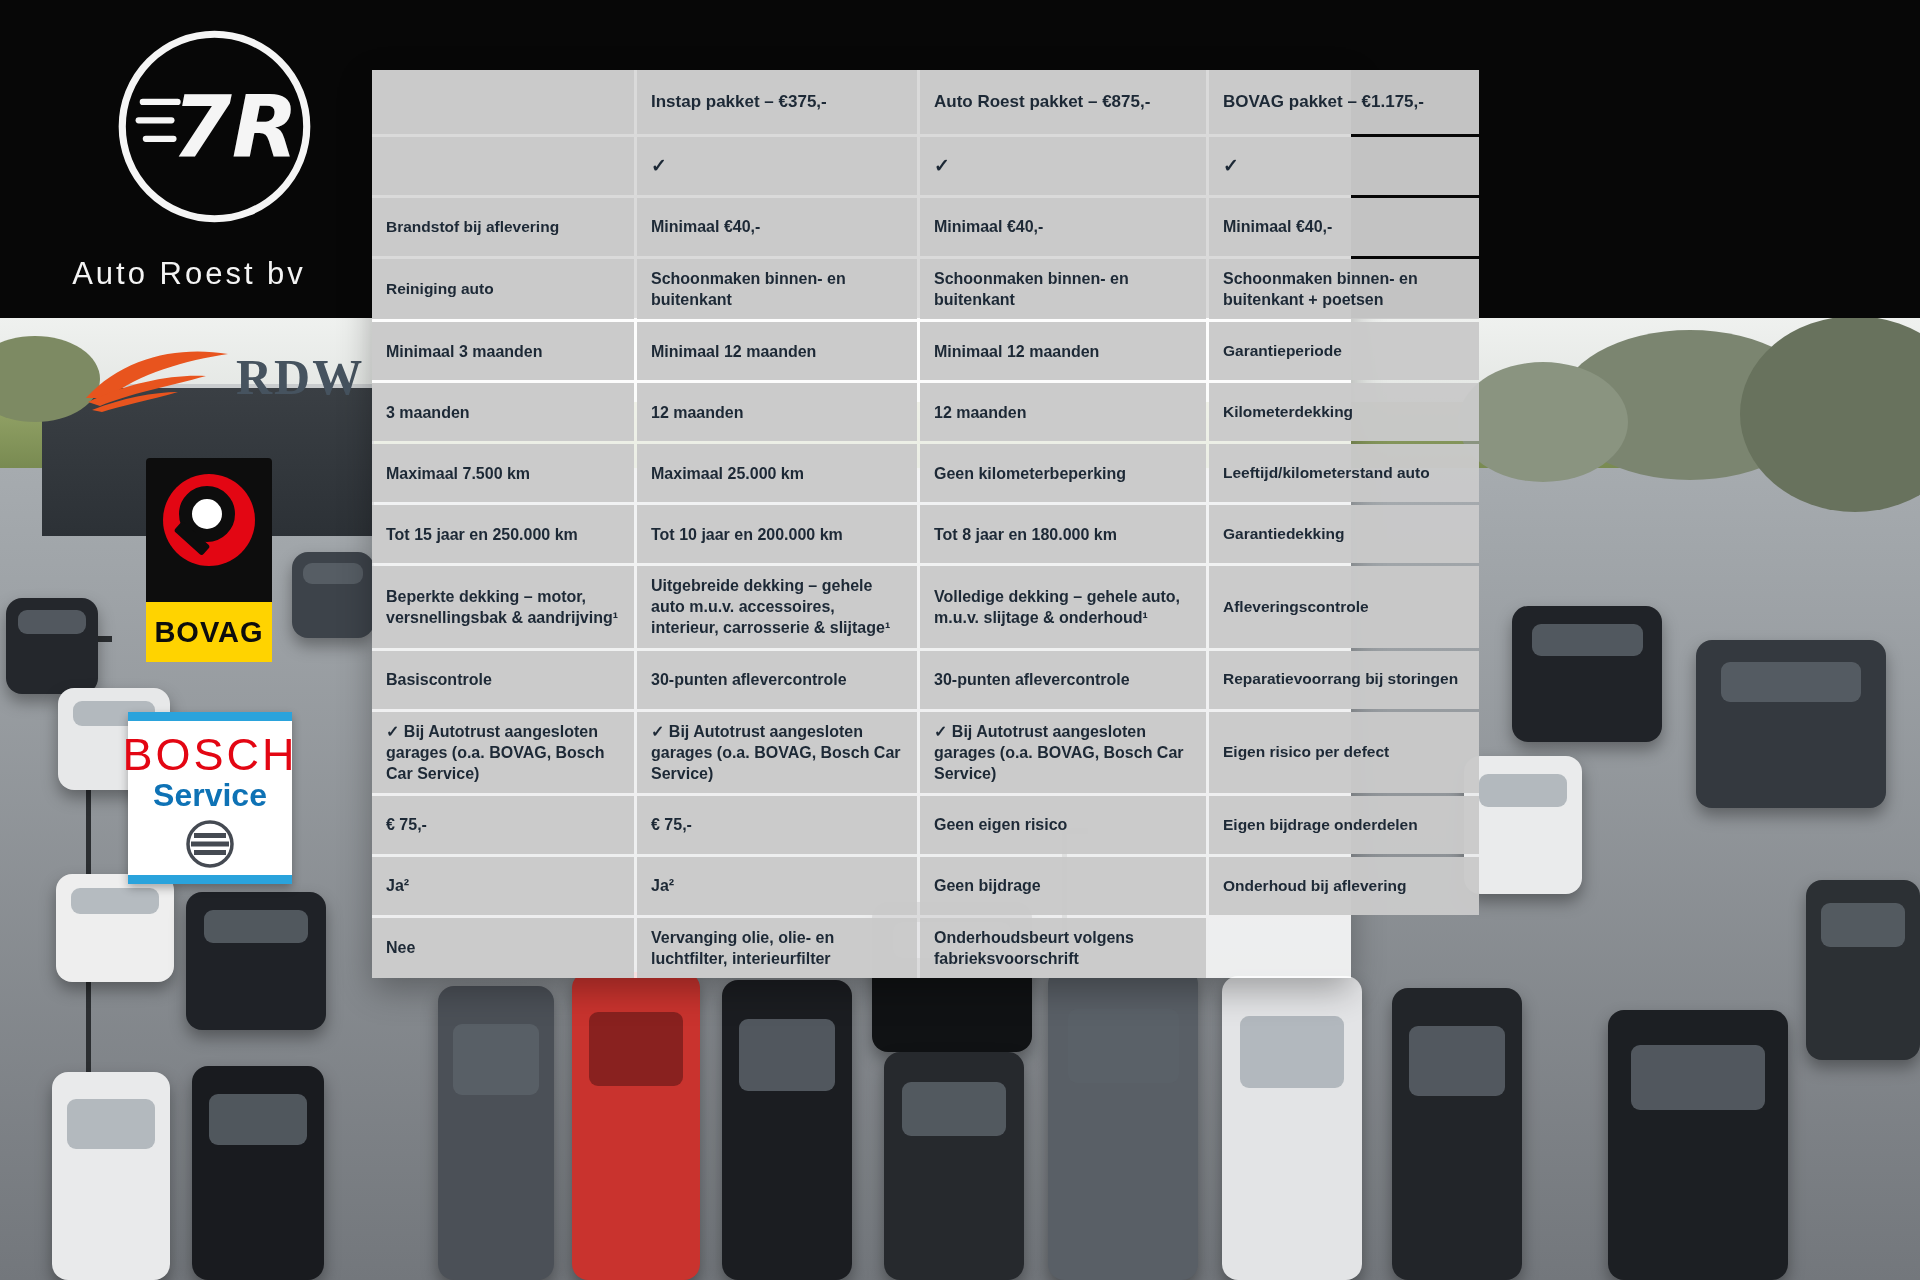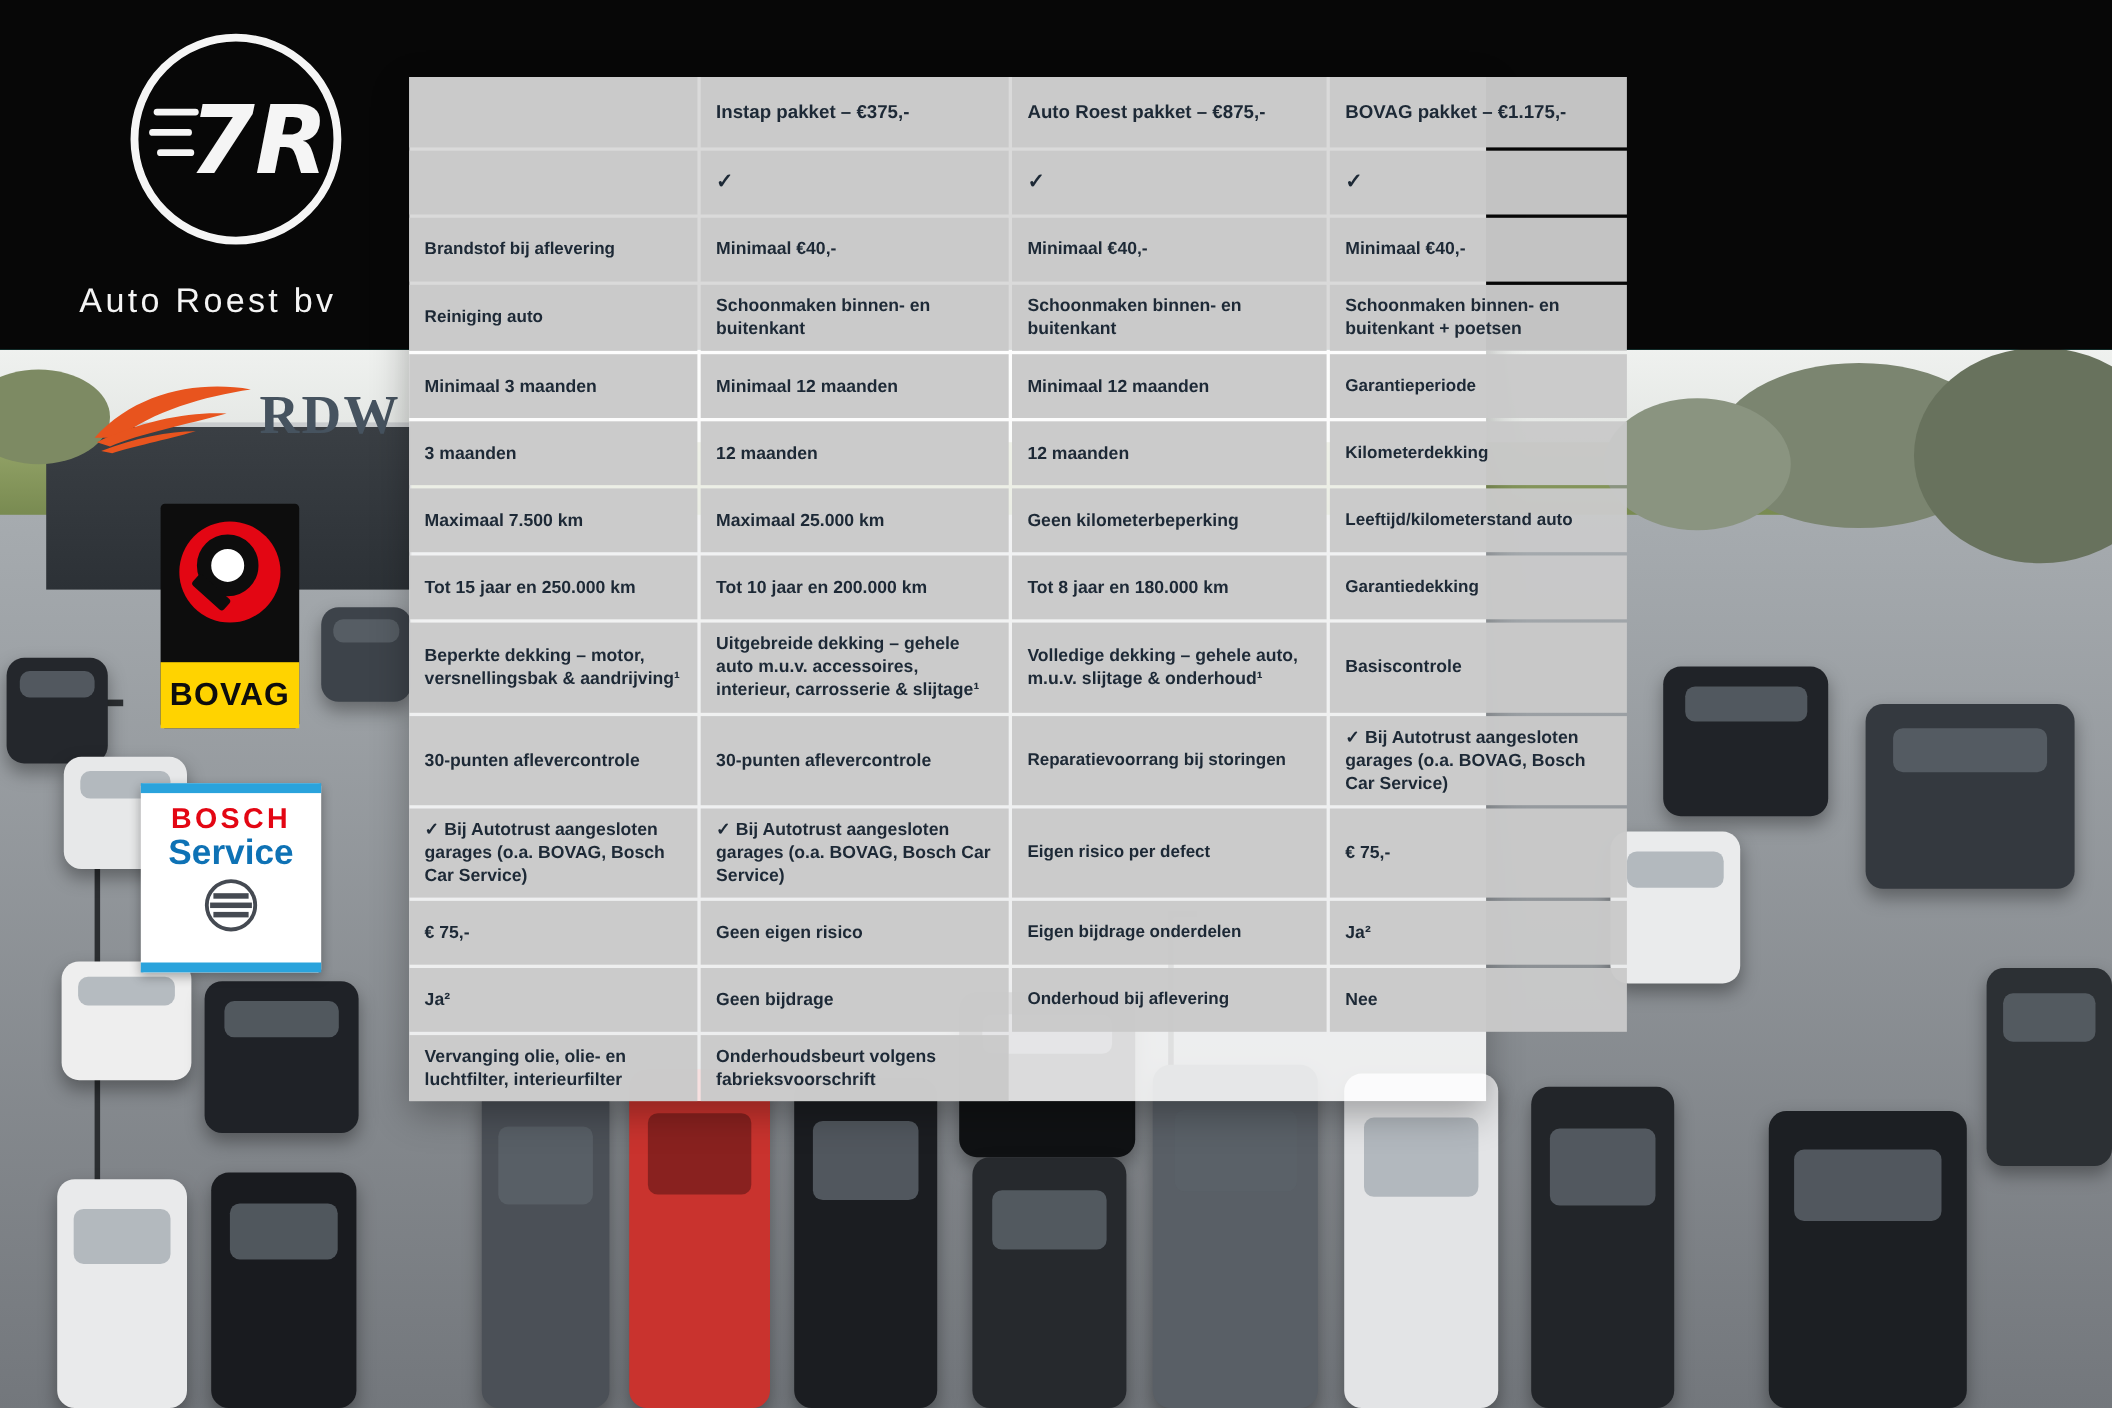--- a/index.html
+++ b/index.html
@@ -40,21 +40,21 @@
   .bovag-ring{position:absolute;left:16px;top:12px;width:30px;height:30px;border:13px solid #0d0d0d;
               border-radius:50%;background:#fff;}
   .bovag-tail{position:absolute;left:10px;top:58px;width:38px;height:13px;background:#0d0d0d;
               transform:rotate(42deg);border-radius:3px;}
   .bovag-band{margin-top:auto;width:100%;height:60px;background:#ffd300;display:flex;
               align-items:center;justify-content:center;font-weight:700;font-size:29px;
               color:#0d0d0d;letter-spacing:1px;}
   .bosch{left:128px;top:712px;width:164px;height:172px;background:#ffffff;border-radius:3px;
          display:flex;flex-direction:column;align-items:center;box-shadow:0 4px 10px rgba(0,0,0,.3);}
   .bosch-bar{width:100%;height:9px;background:#2aa3dc;}
-  .bosch-word{font-weight:700;font-size:26px;letter-spacing:3px;color:#e30613;margin-top:8px;}
+  .bosch-word{font-weight:400;font-size:45px;letter-spacing:3px;color:#e30613;margin-top:8px;}
   .bosch-service{font-weight:700;font-size:32px;color:#0e72b5;margin-top:-4px;}
   .bosch-arm{margin:4px 0 4px 0;}
   .bosch .bosch-bar.bottom{margin-top:auto;}
 
   
   .pkg-table{position:absolute;left:372px;top:70px;width:979px;z-index:3;
              display:grid;grid-template-columns:262px 280px 286px 270px;gap:3px;
              background:rgba(255,255,255,.85);box-shadow:0 12px 32px rgba(0,0,0,.3);}
   .cell{background:rgba(201,201,201,.97);color:#1d2936;font-weight:700;font-size:16px;
         line-height:1.32;padding:9px 14px;display:flex;align-items:center;min-height:40px;}
@@ -173,20 +173,21 @@
       <div class="cell">Maximaal 25.000 km</div>
       <div class="cell">Geen kilometerbeperking</div>
       <div class="cell label">Leeftijd/kilometerstand auto</div>
       <div class="cell">Tot 15 jaar en 250.000 km</div>
       <div class="cell">Tot 10 jaar en 200.000 km</div>
       <div class="cell">Tot 8 jaar en 180.000 km</div>
       <div class="cell label">Garantiedekking</div>
       <div class="cell">Beperkte dekking – motor, versnellingsbak &amp; aandrijving¹</div>
       <div class="cell">Uitgebreide dekking – gehele auto m.u.v. accessoires, interieur, carrosserie &amp; slijtage¹</div>
       <div class="cell">Volledige dekking – gehele auto, m.u.v. slijtage &amp; onderhoud¹</div>
+      <div class="cell label">Afleveringscontrole</div>
       <div class="cell">Basiscontrole</div>
       <div class="cell">30-punten aflevercontrole</div>
       <div class="cell">30-punten aflevercontrole</div>
       <div class="cell label">Reparatievoorrang bij storingen</div>
       <div class="cell">✓ Bij Autotrust aangesloten garages (o.a. BOVAG, Bosch Car Service)</div>
       <div class="cell">✓ Bij Autotrust aangesloten garages (o.a. BOVAG, Bosch Car Service)</div>
       <div class="cell">✓ Bij Autotrust aangesloten garages (o.a. BOVAG, Bosch Car Service)</div>
       <div class="cell label">Eigen risico per defect</div>
       <div class="cell">€ 75,-</div>
       <div class="cell">€ 75,-</div>

